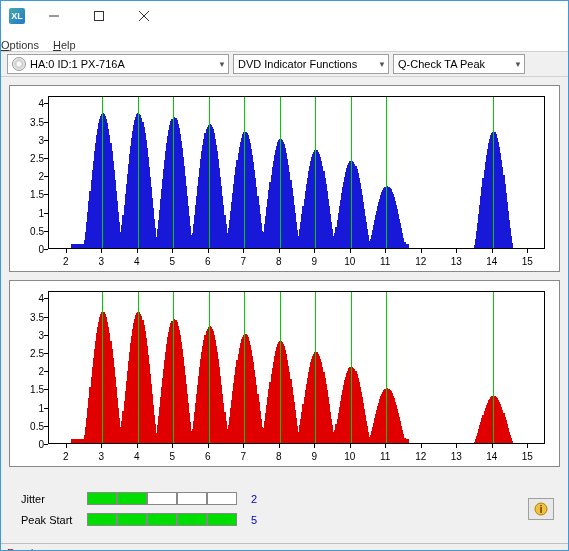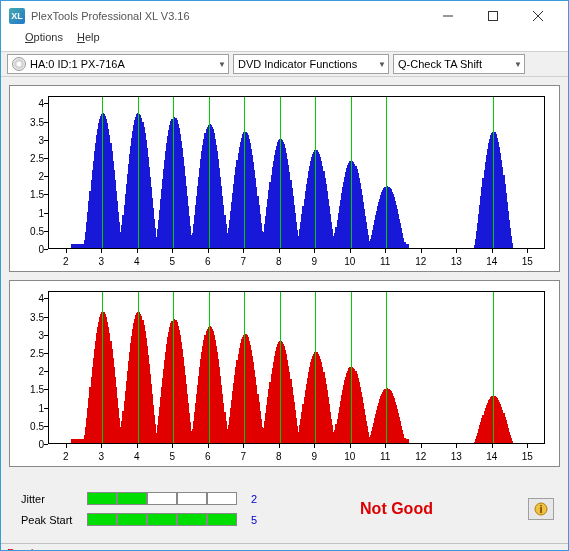--- a/index.html
+++ b/index.html
@@ -2,21 +2,21 @@
 <html><head>
 <meta charset="utf-8">
 <style>
 *{margin:0;padding:0;box-sizing:border-box;font-family:"Segoe UI",Tahoma,sans-serif;font-size:11px}
 body{background:#fff;width:569px;height:551px;overflow:hidden;border:1px solid #3a9adb}
 .titlebar{height:30px;background:#fff;display:flex;align-items:center;padding:0 8px;color:#555}
 .titlebar .logo{width:16px;height:16px;background:linear-gradient(135deg,#4aa,#27c);border-radius:2px;margin-right:6px;display:flex;align-items:center;justify-content:center;color:#fff;font-weight:bold;font-size:9px}
 .titlebar .title{flex:1}
 .winbtns{display:flex}
 .winbtn{width:45px;height:30px;display:flex;align-items:center;justify-content:center;color:#333}
-.menubar{height:20px;background:#fff;display:flex;align-items:flex-start;padding:0 24px;gap:14px;color:#333}
+.menubar{height:20px;background:#fff;display:flex;align-items:flex-end;padding:0 0;gap:14px;color:#333}
 .menubar span u{text-decoration:underline}
 .toolbar{height:26px;background:#f0f0f0;border-top:1px solid #d0d0d0;border-bottom:1px solid #d0d0d0;display:flex;align-items:center;padding:0 6px;gap:4px}
 .combo{height:20px;background:#fff;border:1px solid #a0a0a0;display:flex;align-items:center;padding:0 4px;position:relative}
 .combo .arrow{position:absolute;right:2px;font-size:8px;color:#555}
 .combo.c1{width:222px}
 .combo.c2{width:156px}
 .combo.c3{width:132px}
 .disc-icon{width:14px;height:14px;border-radius:50%;background:radial-gradient(circle,#fff 20%,#ccc 40%,#eee 70%);border:1px solid #999;margin-right:4px}
 .content{padding:8px 8px 4px 8px;background:#f0f0f0}
 .chartbox{background:#fff;border:1px solid #888;height:187px;margin-bottom:8px;position:relative}
@@ -41,21 +41,20 @@
 .btn{width:66px;height:20px;border:2px solid #0078d7;background:#e8e8e8;display:flex;align-items:center;justify-content:center;font-size:11px}
 .iconbtn{width:26px;height:22px;border:1px solid #a0a0a0;background:#e8e8e8;display:flex;align-items:center;justify-content:center}
 .statusbar{height:18px;border-top:1px solid #c0c0c0;background:#f0f0f0;padding:0 6px;color:#c00;display:flex;align-items:center;font-size:11px}
 svg{display:block}
 </style>
 </head>
 <body>
 
 <div class="titlebar">
   <div class="logo">XL</div>
-  <div class="title">PlexTools Professional XL V3.16</div>
   <div class="winbtns">
     <div class="winbtn">
         <svg width="10" height="10">
           <line x1="0" y1="5" x2="10" y2="5" stroke="#333" stroke-width="1"></line>
         </svg>
       </div>
     <div class="winbtn">
         <svg width="10" height="10">
           <rect x="0.5" y="0.5" width="9" height="9" fill="none" stroke="#333" stroke-width="1"></rect>
         </svg>
@@ -78,21 +77,21 @@
   <div class="combo c1">
     <div class="disc-icon"></div>
     <span>HA:0 ID:1  PX-716A</span>
     <span class="arrow">▼</span>
   </div>
   <div class="combo c2">
     <span>DVD Indicator Functions</span>
     <span class="arrow">▼</span>
   </div>
   <div class="combo c3">
-    <span>Q-Check TA Shift</span>
+    <span>Q-Check TA Peak</span>
     <span class="arrow">▼</span>
   </div>
 </div>
 
 <div class="content">
   <div class="chartbox" id="chart0">
       <div class="chart-inner">
         <div class="bars">
           <div class="bar" style="left: 22.365px; width: 1.865px; height: 4.37143px; background: rgb(24, 24, 216);"></div>
           <div class="bar" style="left: 23.43px; width: 1.865px; height: 4.37143px; background: rgb(24, 24, 216);"></div>
@@ -942,21 +941,20 @@
           <div class="seg on"></div>
           <div class="seg on"></div>
           <div class="seg on"></div>
           <div class="seg on"></div>
           <div class="seg on"></div>
         </div>
       <span class="val">5</span>
     </div>
   </div>
   <div class="quality">
-    <div class="q2">Not Good</div>
   </div>
   <div class="rightbtns">
     <div class="iconbtn">
       <svg width="14" height="14">
           <circle cx="7" cy="7" r="6" fill="#f0c040" stroke="#b08000"></circle>
           <text x="7" y="11" text-anchor="middle" font-size="10" font-weight="bold" fill="#704000">i</text>
         </svg>
     </div>
   </div>
 </div>

